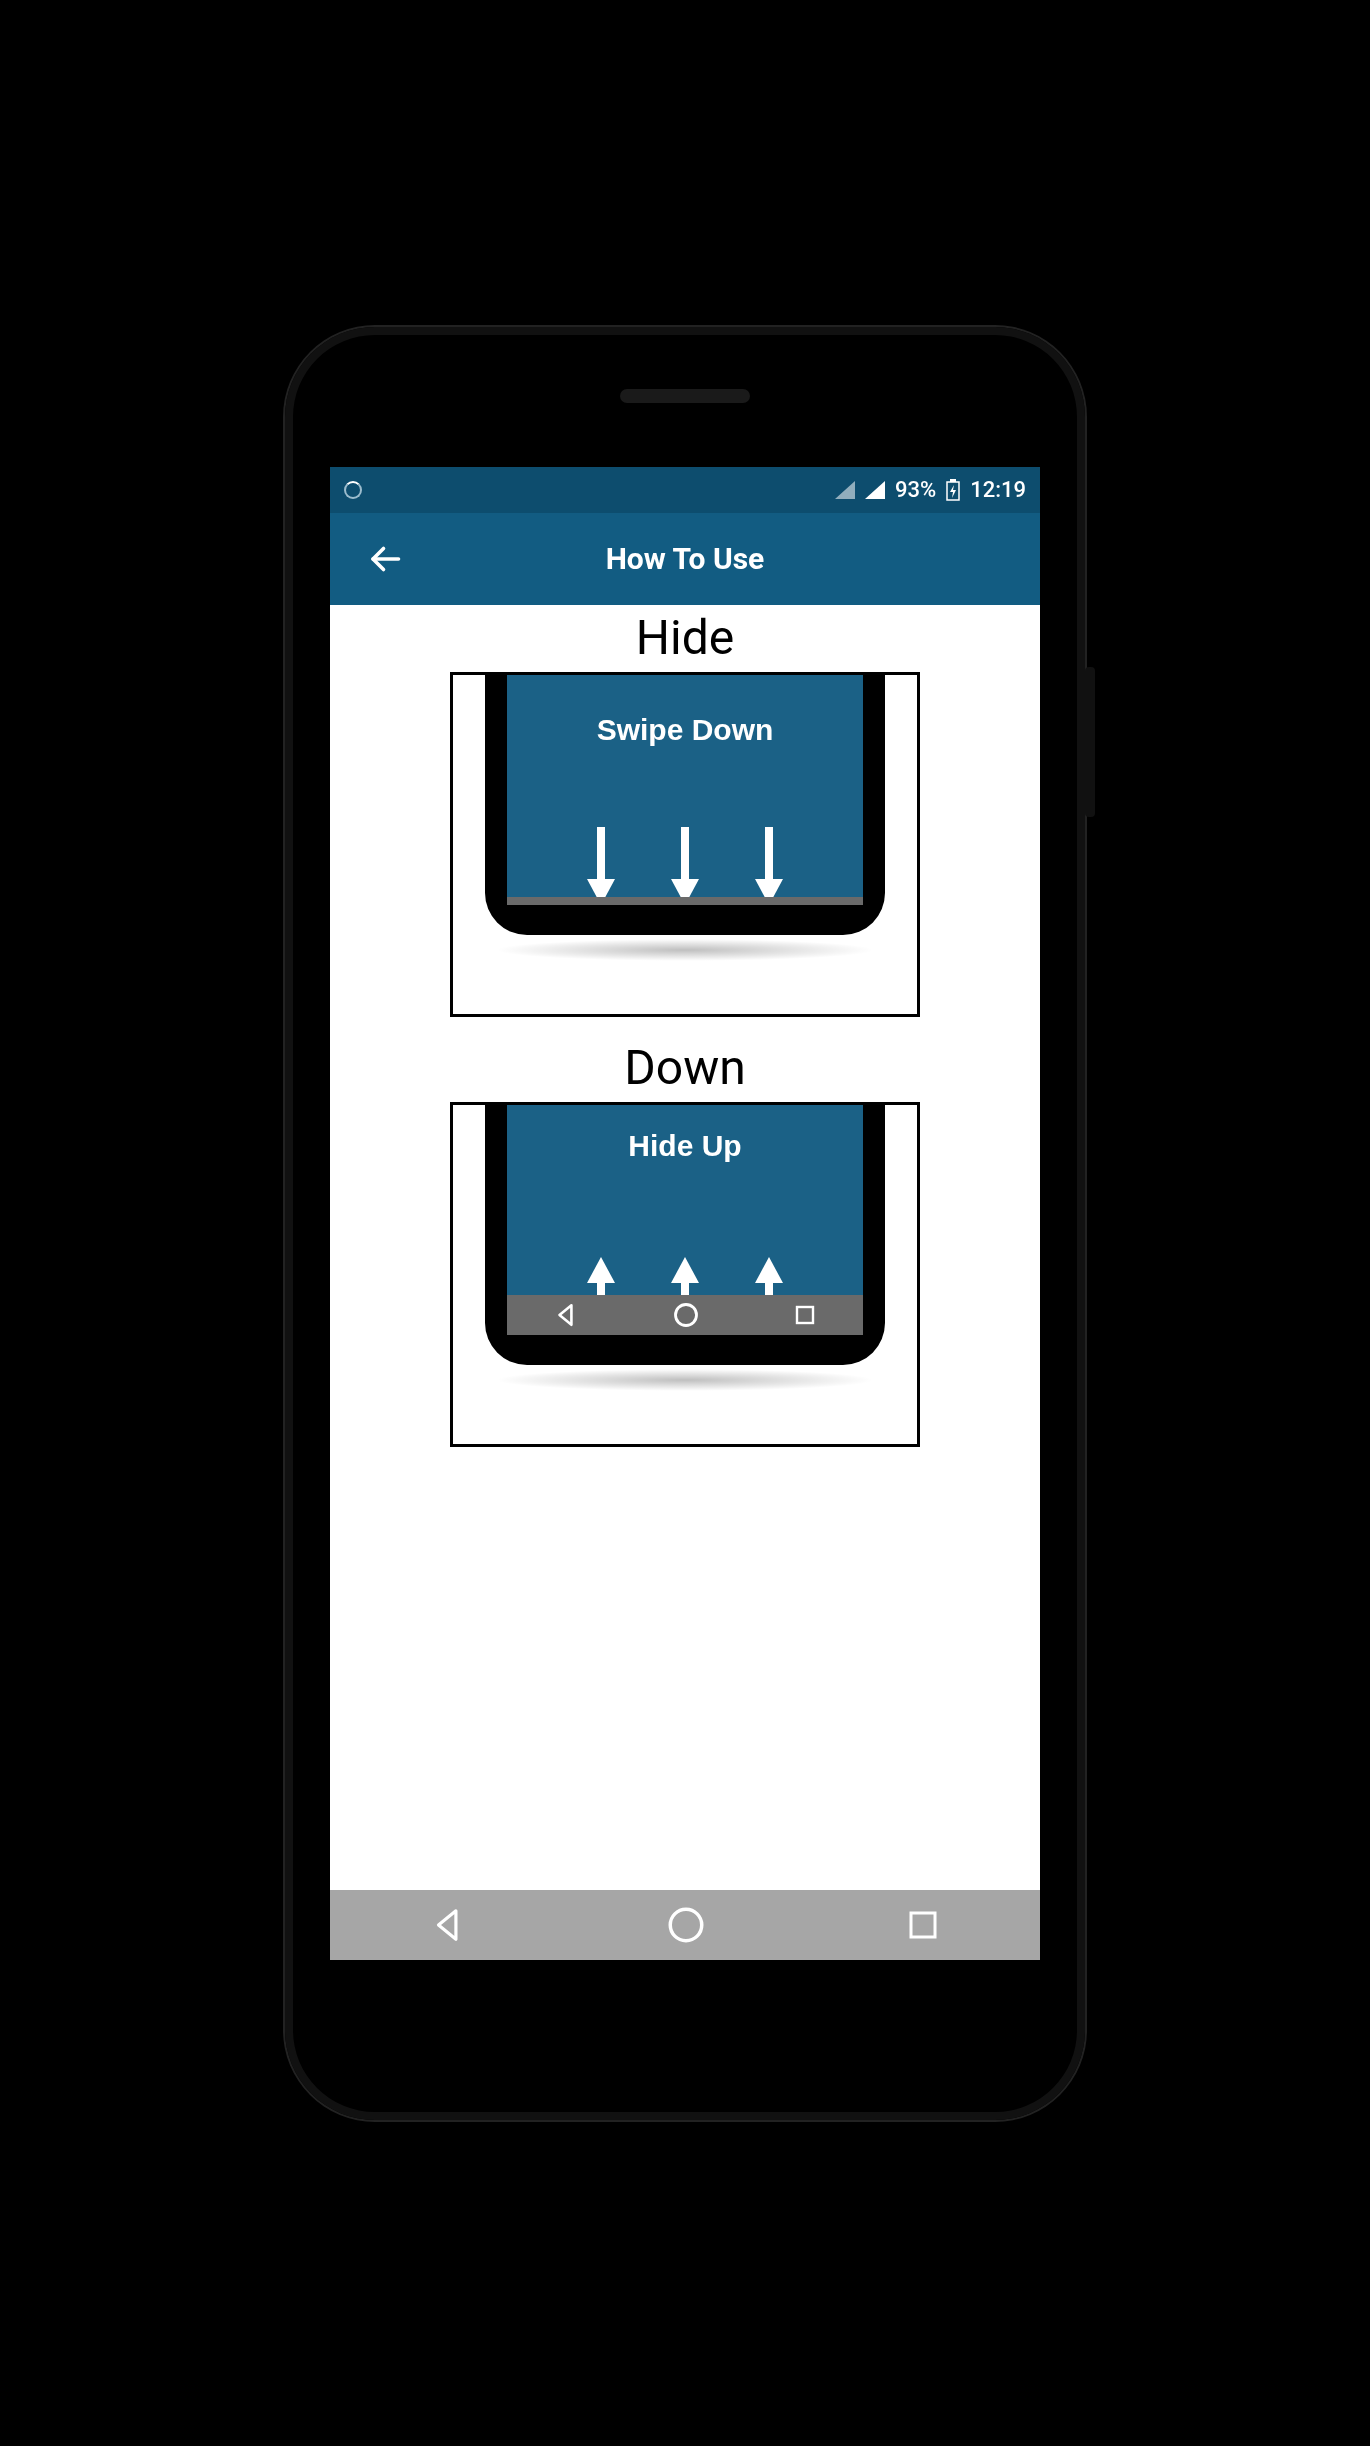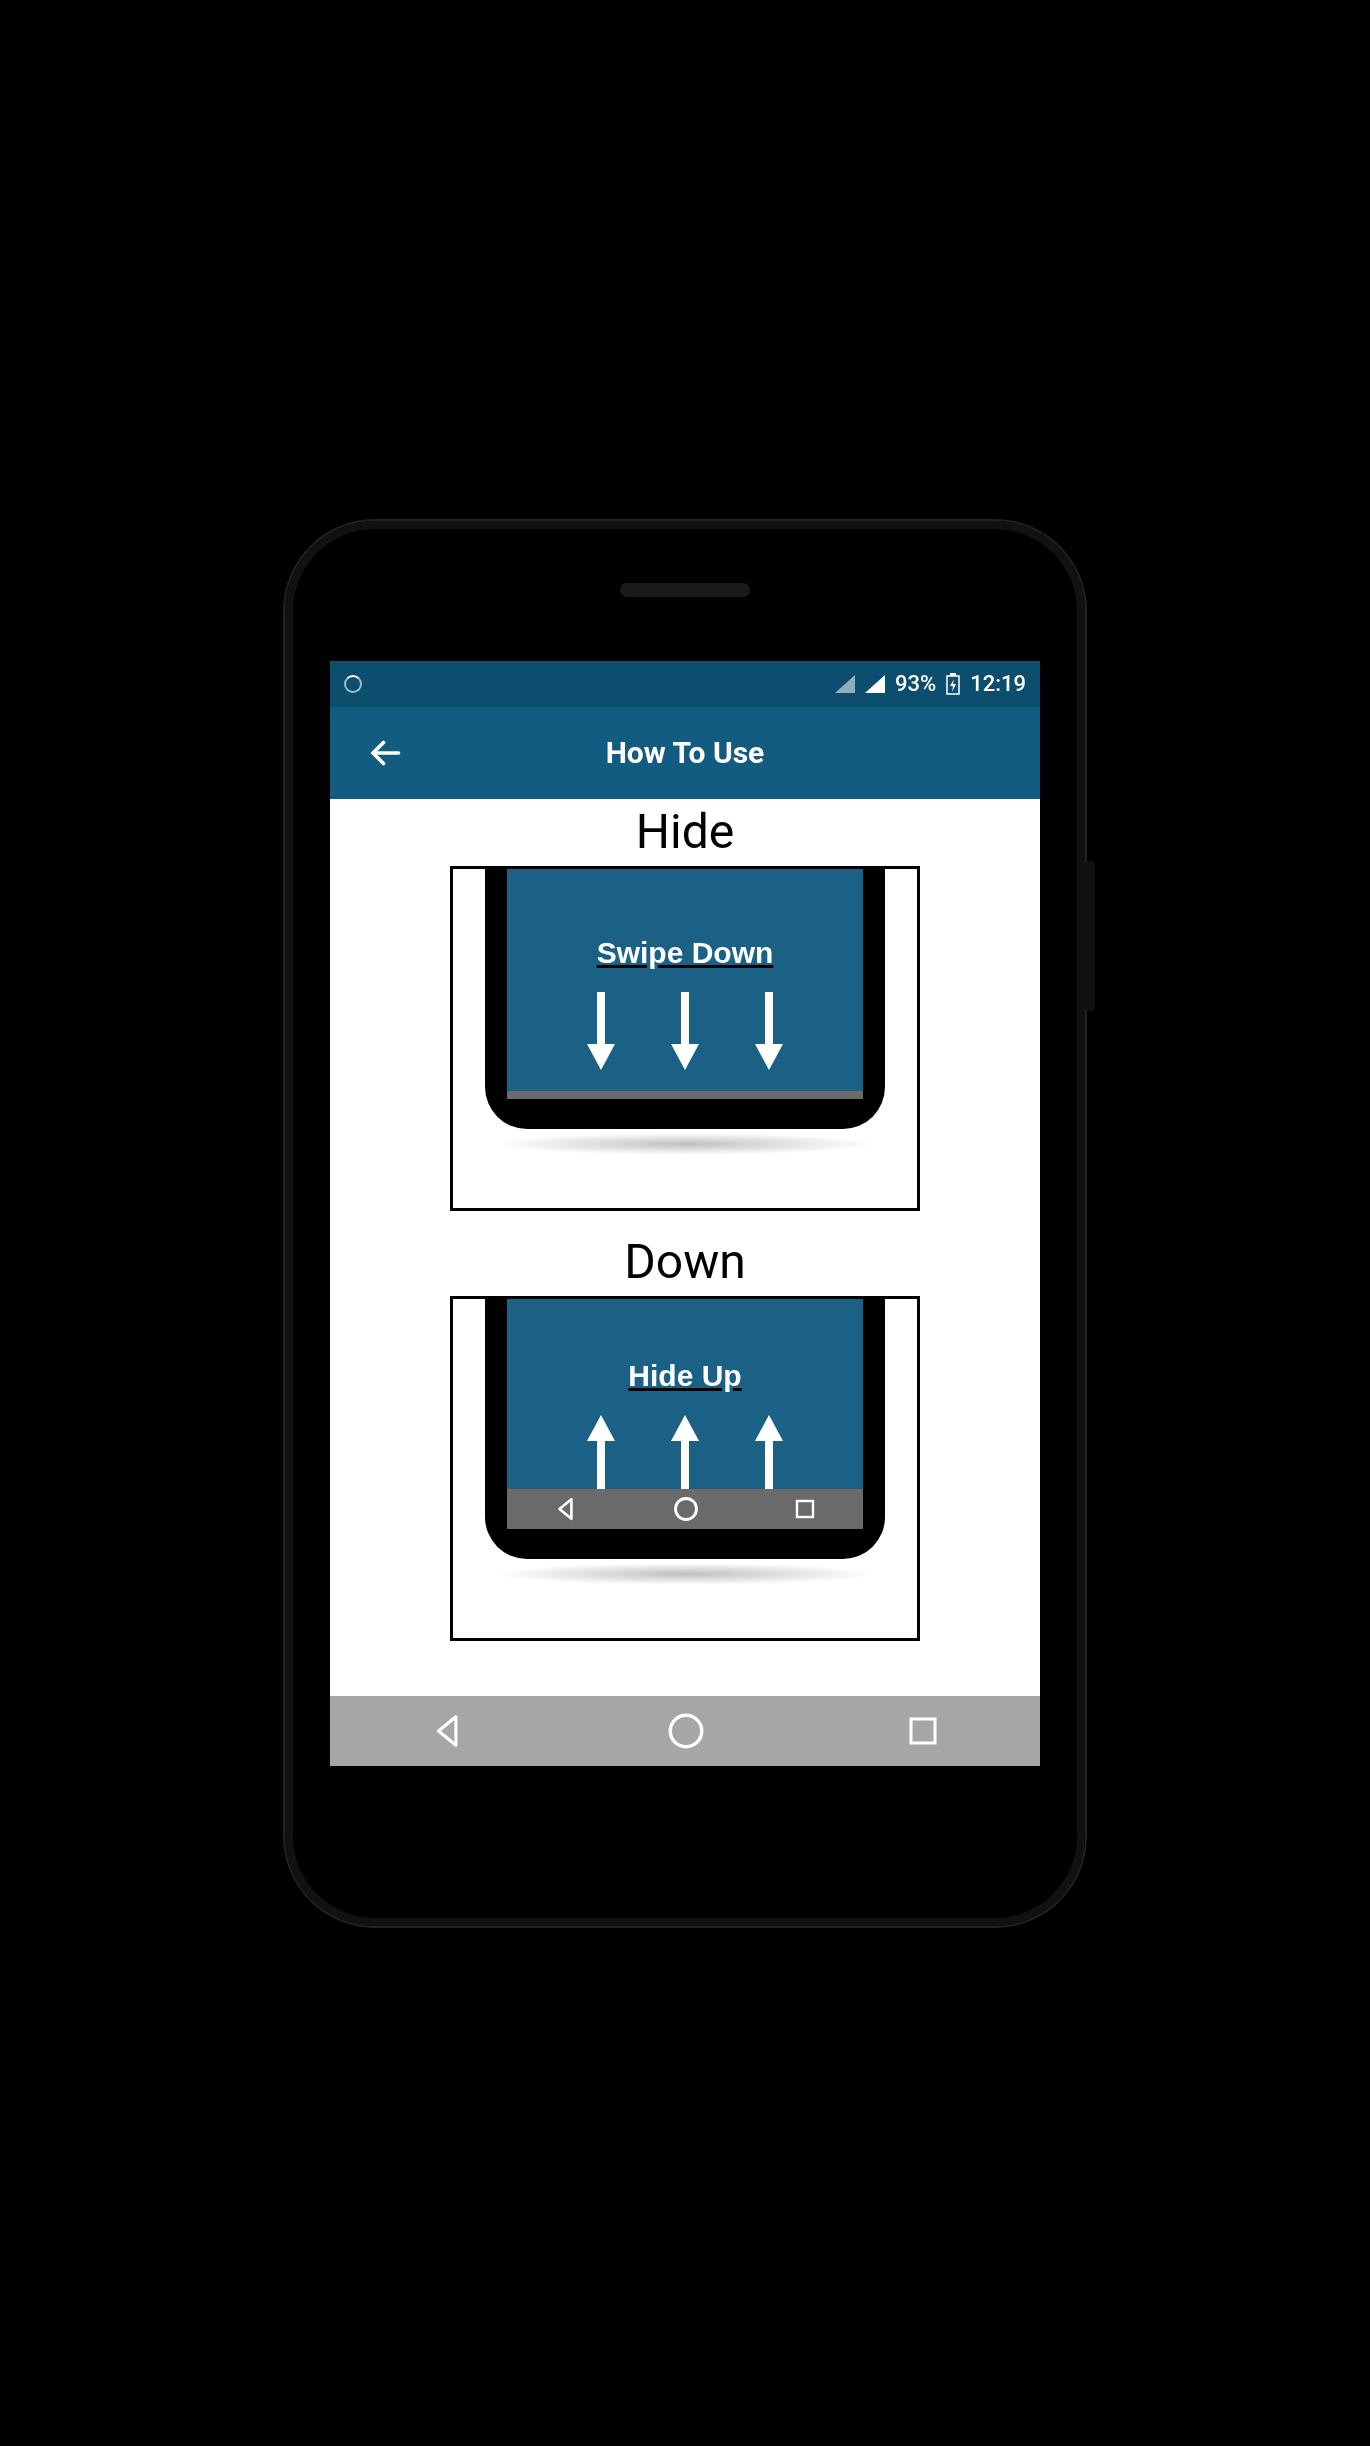--- a/index.html
+++ b/index.html
@@ -8,21 +8,21 @@
     background: #000;
     font-family: Roboto, "Helvetica Neue", Arial, sans-serif;
     display: flex;
     align-items: center;
     justify-content: center;
   }
 
   
   .device {
     width: 800px;
-    height: 1405px;
+    height: 1793px;
     background: #000;
     border-radius: 90px;
     position: relative;
     box-shadow: inset 0 0 0 8px #111, 0 0 0 2px #222;
     padding: 140px 45px 160px 45px;
     display: flex;
     flex-direction: column;
   }
   .device-speaker {
     position: absolute;
@@ -128,23 +128,22 @@
     background: #000;
     border-radius: 0 0 42px 42px;
   }
   .mini-screen {
     position: absolute;
     top: 0; left: 22px; right: 22px; bottom: 70px;
     background: #1b6186;
     display: flex;
     flex-direction: column;
     align-items: center;
-    justify-content: center;
+    justify-content: space-between;
     padding-top: 38px;
-    text-decoration: underline;
   }
   .mini-label {
     color: #fff;
     font-size: 30px;
     font-weight: 700;
     margin-bottom: 18px;
     font-family: "Helvetica Neue", Arial, sans-serif;
   }
   .arrow-row {
     display: flex;

